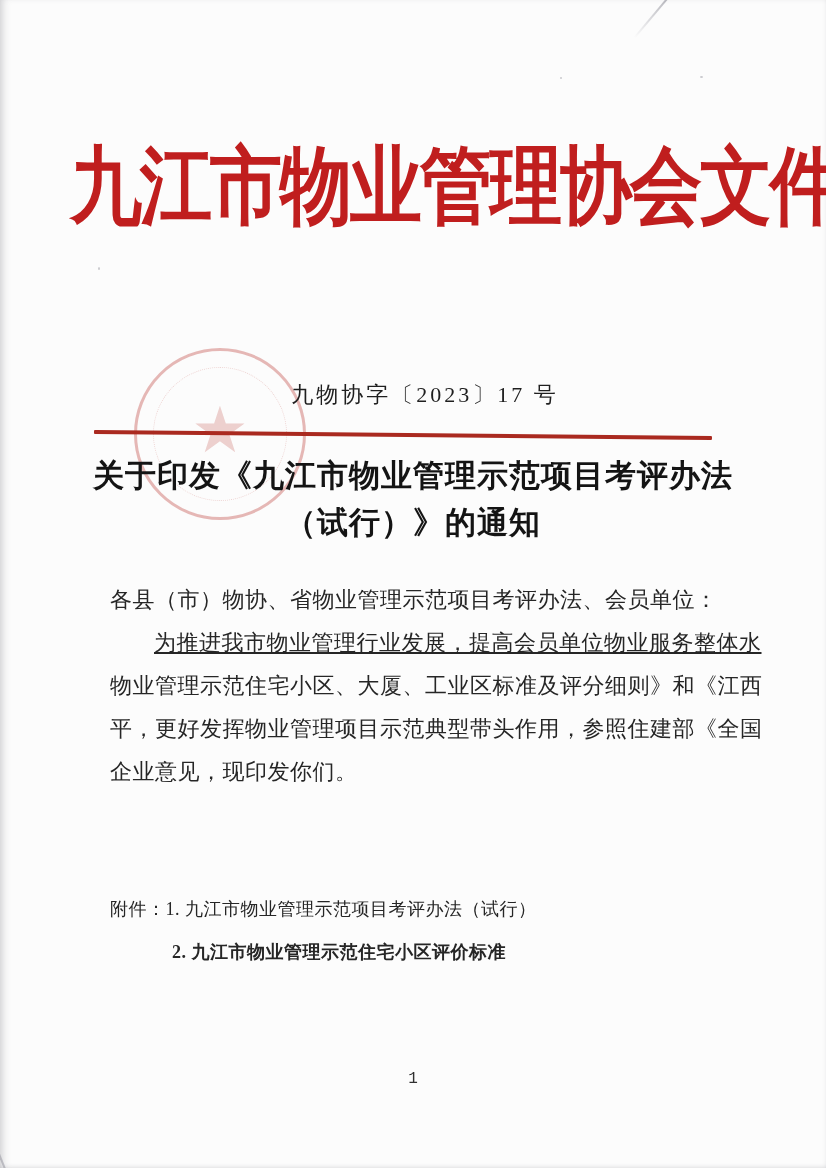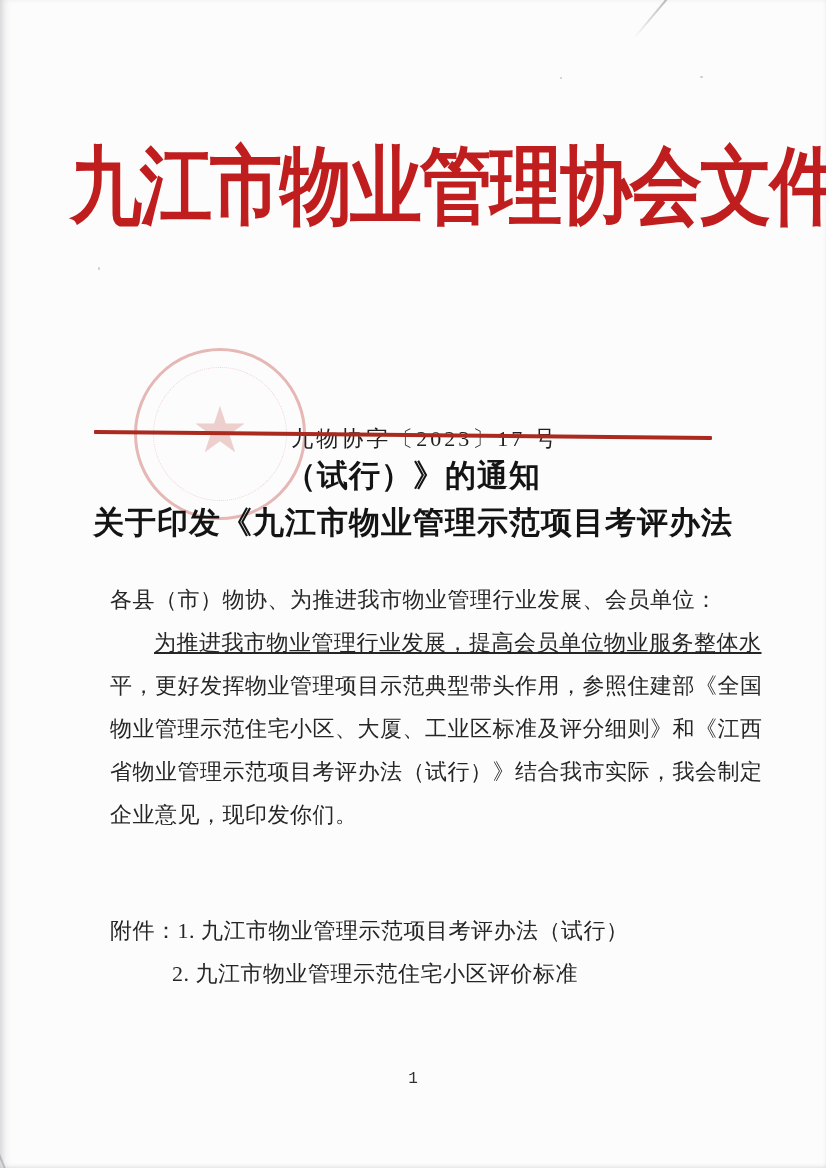--- a/index.html
+++ b/index.html
@@ -75,21 +75,20 @@
     position: absolute;
     top: 380px;
     left: 0;
     width: 100%;
     text-align: center;
     font-size: 22px;
     letter-spacing: 3px;
     color: #1f1f1f;
     padding-left: 24px;
     white-space: nowrap;
-    margin-top: 44px;
   }
 
   
   .red-rule {
     position: absolute;
     top: 430px;
     left: 94px;
     width: 618px;
     height: 4px;
     background: var(--rule-red);
@@ -125,33 +124,33 @@
   .body-text .line {
     height: 43px;
     line-height: 43px;
     white-space: nowrap;
   }
   .body-text .line.indent { text-indent: 2em; text-decoration: underline; }
 
   
   .attachments {
     position: absolute;
-    top: 909px;
+    top: 888px;
     left: 110px;
     width: 618px;
-    font-size: 22px;
+    font-size: 18px;
     color: var(--ink);
     letter-spacing: 0.5px;
   }
   .attachments .line {
     height: 43px;
     line-height: 43px;
     white-space: nowrap;
   }
-  .attachments .line.second { padding-left: 62px; }
+  .attachments .line.second { padding-left: 62px; font-weight: bold; }
 
   
   .page-number {
     position: absolute;
     top: 1070px;
     left: 0;
     width: 100%;
     text-align: center;
     font-size: 16px;
     color: #303030;
@@ -200,30 +199,29 @@
   <div class="seal">
     <div class="seal-inner-ring"></div>
     <span class="seal-star">★</span>
   </div>
 
   <div class="doc-number">九物协字〔2023〕17 号</div>
 
   <div class="red-rule"></div>
 
   <div class="doc-title">
+    <div>关于印发《九江市物业管理示范项目考评办法</div>
     <div>（试行）》的通知</div>
-    <div>关于印发《九江市物业管理示范项目考评办法</div>
   </div>
 
   <div class="body-text">
-    <div class="line">各县（市）物协、为推进我市物业管理行业发展、会员单位：</div>
+    <div class="line">各县（市）物协、省物业管理示范项目考评办法、会员单位：</div>
     <div class="line indent">为推进我市物业管理行业发展，提高会员单位物业服务整体水</div>
+    <div class="line">物业管理示范住宅小区、大厦、工业区标准及评分细则》和《江西</div>
     <div class="line">平，更好发挥物业管理项目示范典型带头作用，参照住建部《全国</div>
-    <div class="line">物业管理示范住宅小区、大厦、工业区标准及评分细则》和《江西</div>
-    <div class="line">省物业管理示范项目考评办法（试行）》结合我市实际，我会制定</div>
     <div class="line">企业意见，现印发你们。</div>
   </div>
 
   <div class="attachments">
     <div class="line">
       <span>附件：</span><span>1. 九江市物业管理示范项目考评办法（试行）</span>
     </div>
     <div class="line second">2. 九江市物业管理示范住宅小区评价标准</div>
   </div>
 

